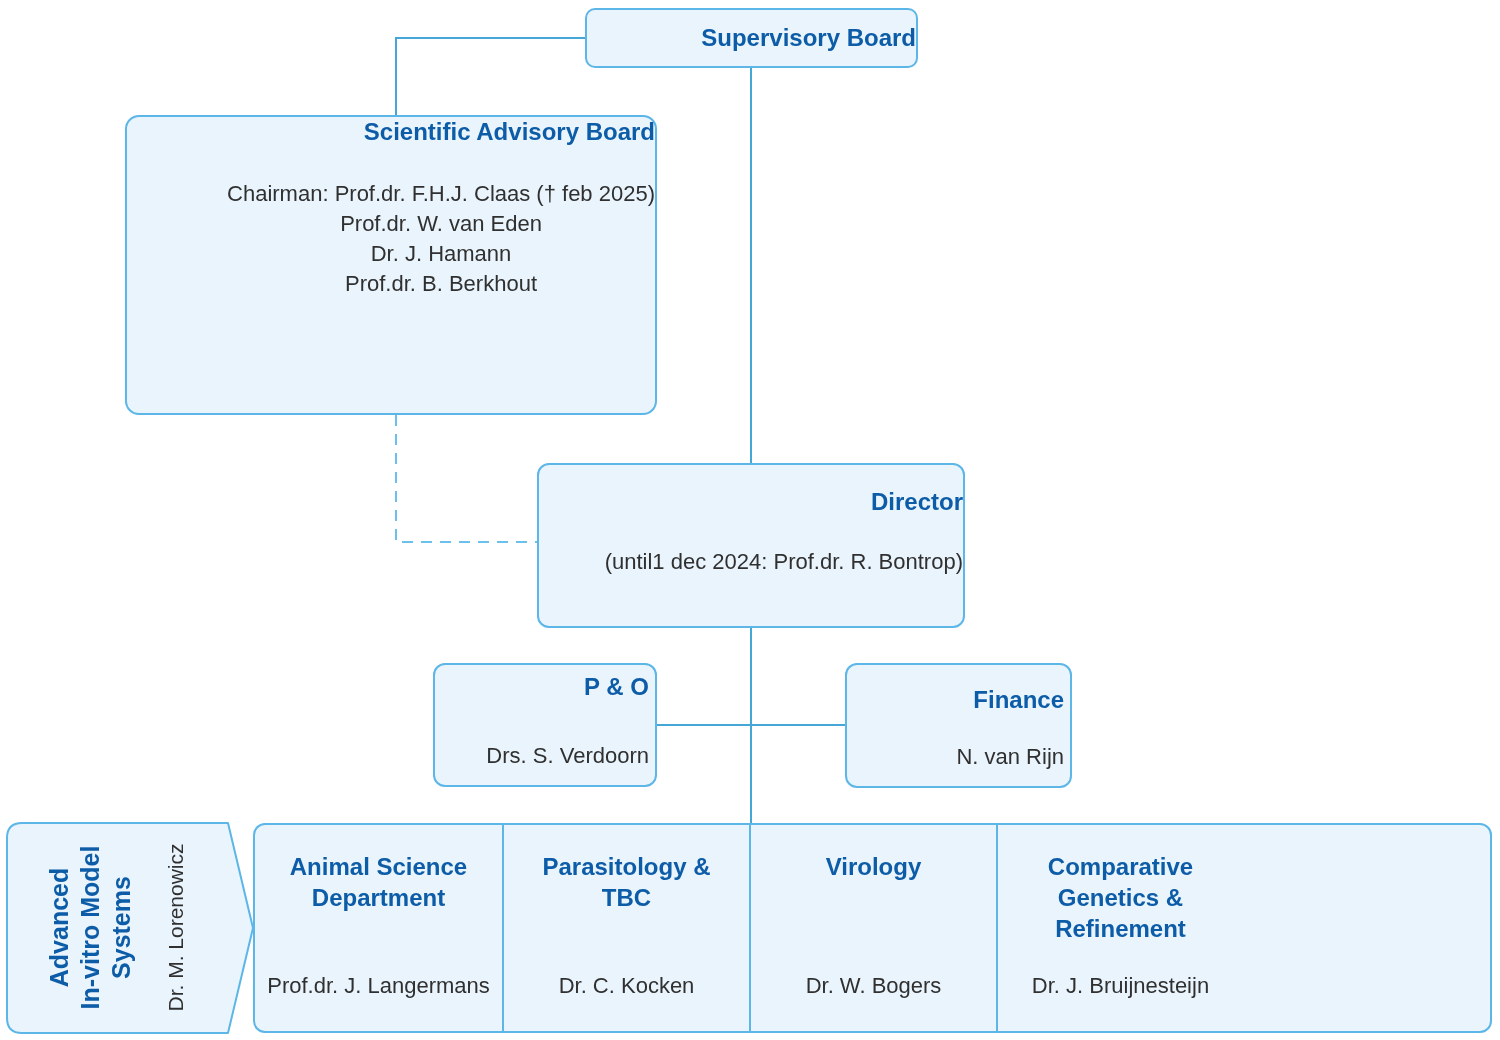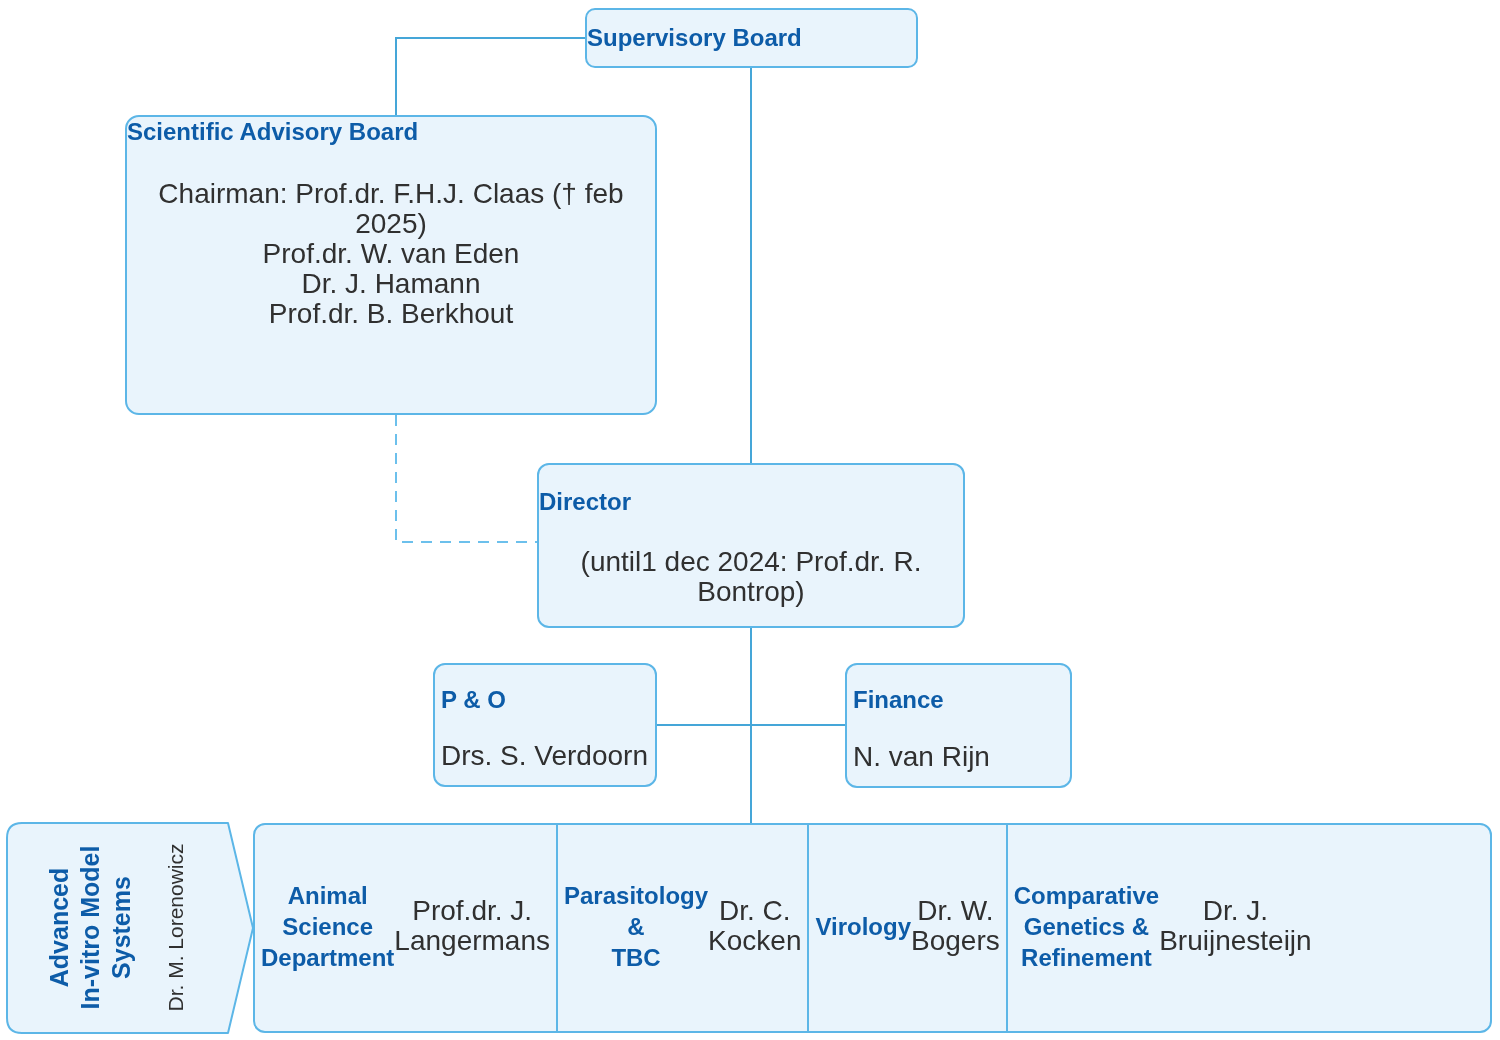--- a/index.html
+++ b/index.html
@@ -43,60 +43,60 @@
     stroke-linejoin: round;
   }
   .box {
     position: absolute;
     background: var(--box-fill);
     border: 2px solid var(--box-border);
     border-radius: 12px;
     z-index: 1;
     display: flex;
     flex-direction: column;
-    align-items: flex-start;
+    align-items: flex-end;
   }
   .title {
     color: var(--title-color);
     font-weight: bold;
     font-size: 24px;
     line-height: 30px;
     text-align: center;
     white-space: pre-line;
   }
   .body-text {
     color: var(--body-color);
-    font-size: 28px;
+    font-size: 22px;
     line-height: 30px;
     text-align: center;
     white-space: pre-line;
   }
   
   .box-supervisory { left: 585px; top: 8px; width: 333px; height: 60px; justify-content: center; border-radius: 10px; }
   .box-sab { left: 125px; top: 115px; width: 532px; height: 300px; border-radius: 14px; }
   .box-sab .members { margin-top: 32px; }
   .box-director { left: 537px; top: 463px; width: 428px; height: 165px; padding-top: 22px; }
   .box-director .dir-body { margin-top: 30px; }
-  .box-po { left: 433px; top: 663px; width: 224px; height: 124px; padding: 20px 6px 14px 6px; justify-content: space-between; }
+  .box-po { left: 433px; top: 663px; width: 224px; height: 124px; padding: 7px 6px 14px 6px; justify-content: space-between; }
   .box-finance { left: 845px; top: 663px; width: 227px; height: 125px; padding: 20px 6px 14px 6px; justify-content: space-between; }
   
   .bottom-row {
     position: absolute;
     left: 253px; top: 823px;
     width: 1239px; height: 210px;
     background: var(--box-fill);
     border: 2px solid var(--box-border);
     border-radius: 12px;
     z-index: 1;
     display: grid;
     grid-template-columns: repeat(5, 1fr);
   }
   .dept-cell {
     display: flex;
-    flex-direction: row;
+    flex-direction: column;
     align-items: center;
     justify-content: space-between;
     padding: 26px 6px 30px 6px;
   }
   .dept-cell + .dept-cell { border-left: 2px solid var(--box-border); }
   .dept-cell .title { font-size: 24px; line-height: 31px; max-width: 215px; }
   
   .pentagon-label-wrap {
     position: absolute;
     left: 7px; top: 823px;

